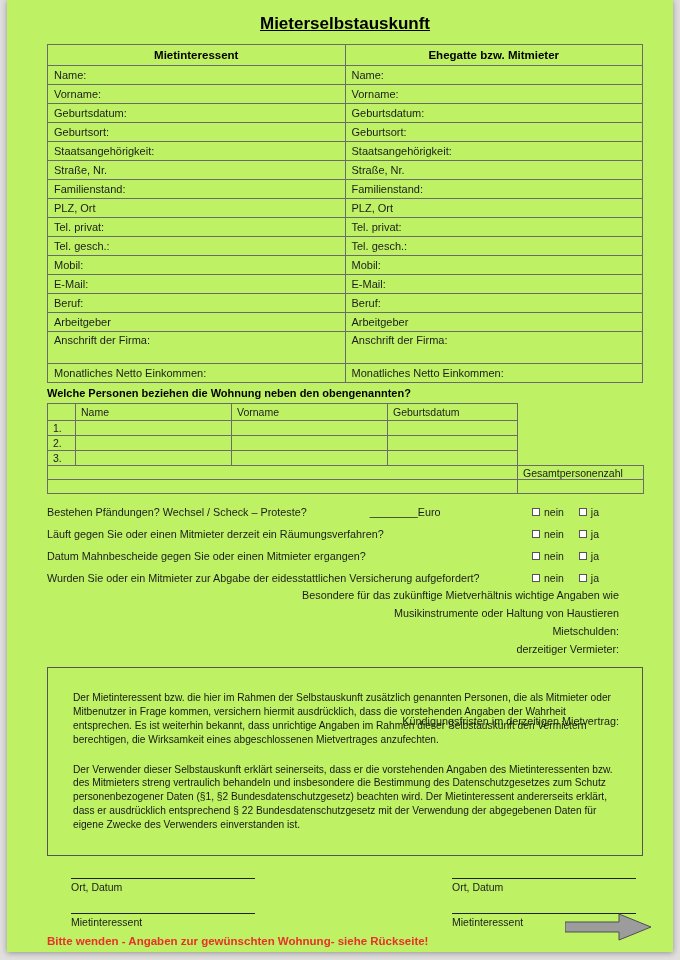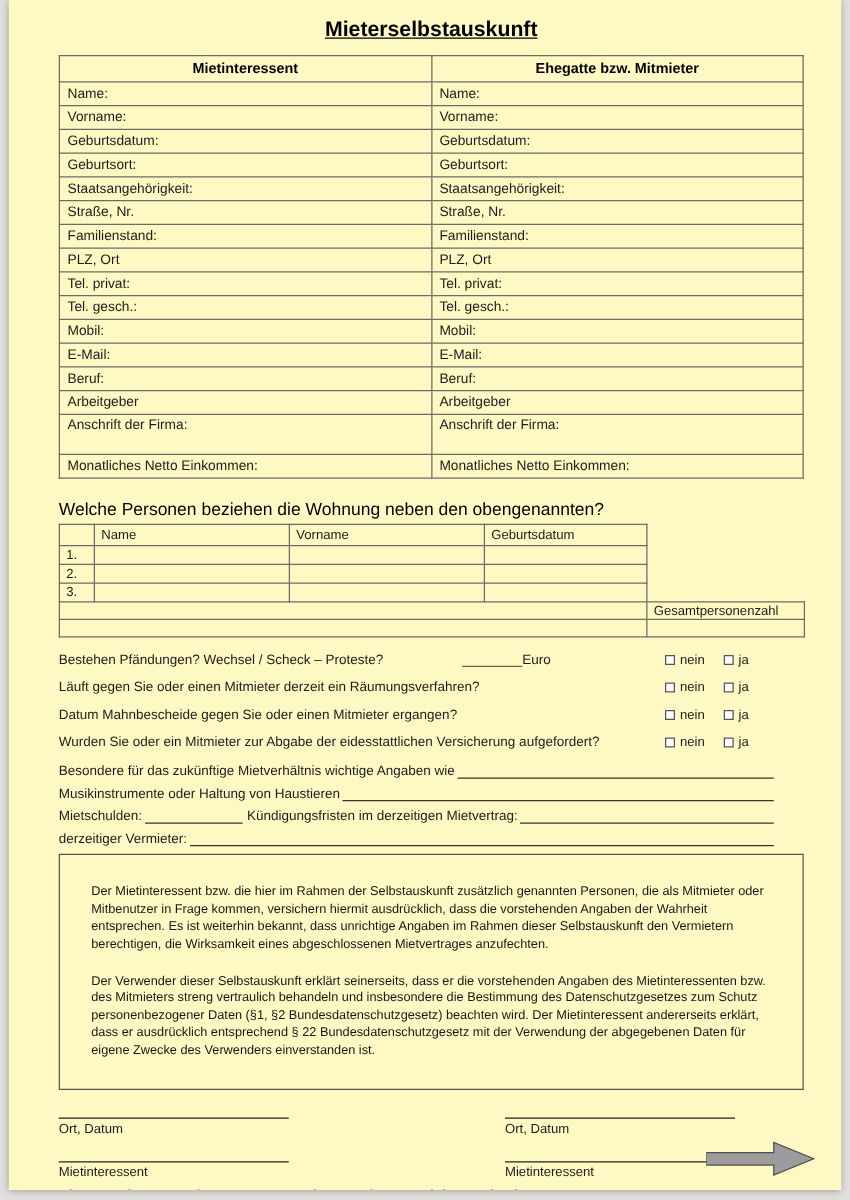--- a/index.html
+++ b/index.html
@@ -1,47 +1,47 @@
 <!DOCTYPE html>
 <html><head>
 <meta charset="utf-8">
 <style>
   * { box-sizing: border-box; }
   html,body { margin:0; padding:0; }
   body { width:680px; height:960px; background:#e0dfdd; font-family:"Liberation Sans", sans-serif; color:#1c1c1c; position:relative; }
-  .page { position:absolute; left:7px; top:0; width:666px; height:952px; background:#fef9c3; box-shadow:0 1px 6px rgba(0,0,0,.35); overflow:hidden; }
+  .page { position:absolute; left:7px; top:0; width:666px; height:952px; background:#bef264; box-shadow:0 1px 6px rgba(0,0,0,.35); overflow:hidden; }
   .content { position:absolute; left:40px; top:8px; width:596px; }
   .title { margin:6px 0 10px; text-align:center; font-size:17px; font-weight:bold; text-decoration:underline; color:#000; }
   table.main { width:100%; border-collapse:collapse; }
   table.main th, table.main td { border:1px solid #6b6b6b; font-size:11px; padding:0 6px; text-align:left; font-weight:normal; }
   table.main th { height:21px; font-size:11.5px; text-align:center; font-weight:bold; color:#000; }
   table.main td { height:19px; }
   table.main tr.tall td { height:32px; vertical-align:top; padding-top:2px; }
-  .persons-q { margin:16px 0 4px; font-size:14px; font-weight:normal; color:#000; }
+  .persons-q { margin:4px 0 4px; font-size:11px; font-weight:bold; color:#000; }
   table.persons { border-collapse:collapse; width:100%; table-layout:fixed; }
   table.persons td.b { border:1px solid #6b6b6b; font-size:10.5px; padding:0 5px; }
   table.persons td.nb { border:none; }
   tr.pr-hd { height:17px; } tr.pr { height:15px; } tr.pr-tot { height:14px; }
   .q-block { margin-top:7px; }
   .q-row { position:relative; font-size:10.8px; height:22px; display:flex; align-items:center; padding-right:125px;gap:31px; }
   .q-inline { margin-left:32px; }
   .cbs { position:absolute; right:44px; display:flex; gap:15px; align-items:flex-start; }
   .cbg { display:flex; align-items:center; gap:4px; }
   .cb { width:8px; height:8px; border:1px solid #555; display:inline-block; background:#fff; }
   .cbl { font-size:10.5px; }
-  .fline { display:flex; align-items:flex-end; font-size:10.8px; height:18px; padding-right:24px; white-space:nowrap; }
+  .fline { display:flex; align-items:flex-end; font-size:10.8px; height:18px; padding-right:24px; white-space:nowrap;flex-direction:column; }
   .fill { flex:1 1 auto; border-bottom:1px solid #333; height:13px; margin-left:2px; }
   .fill.short { flex:0 0 78px; margin-right:4px; }
   .decl-box { margin-top:6px; border:1px solid #555; padding:7px 9px; font-size:10.2px; line-height:1.36; color:#161616; }
   .decl-box p { margin:16px; }
   .decl-box p + p { margin-top:11px; }
   .sig-block { margin-top:11px; }
   .sig-row { display:flex; }
   .sig-row + .sig-row { margin-top:9px; }
-  .sig-col { width:184px; }
+  .sig-col { width:184px;margin-left:24px; }
   .sig-spacer { width:173px; }
   .sig-line { border-bottom:1px solid #222; height:12px; }
   .sig-label { font-size:10.5px; padding-top:2px; }
   .notice { margin-top:7px; font-size:11.5px; font-weight:bold; color:#e8312a; }
   .arrow { position:absolute; right:20px; bottom:10px; }
 </style>
 </head>
 <body>
 
 <div class="page">

